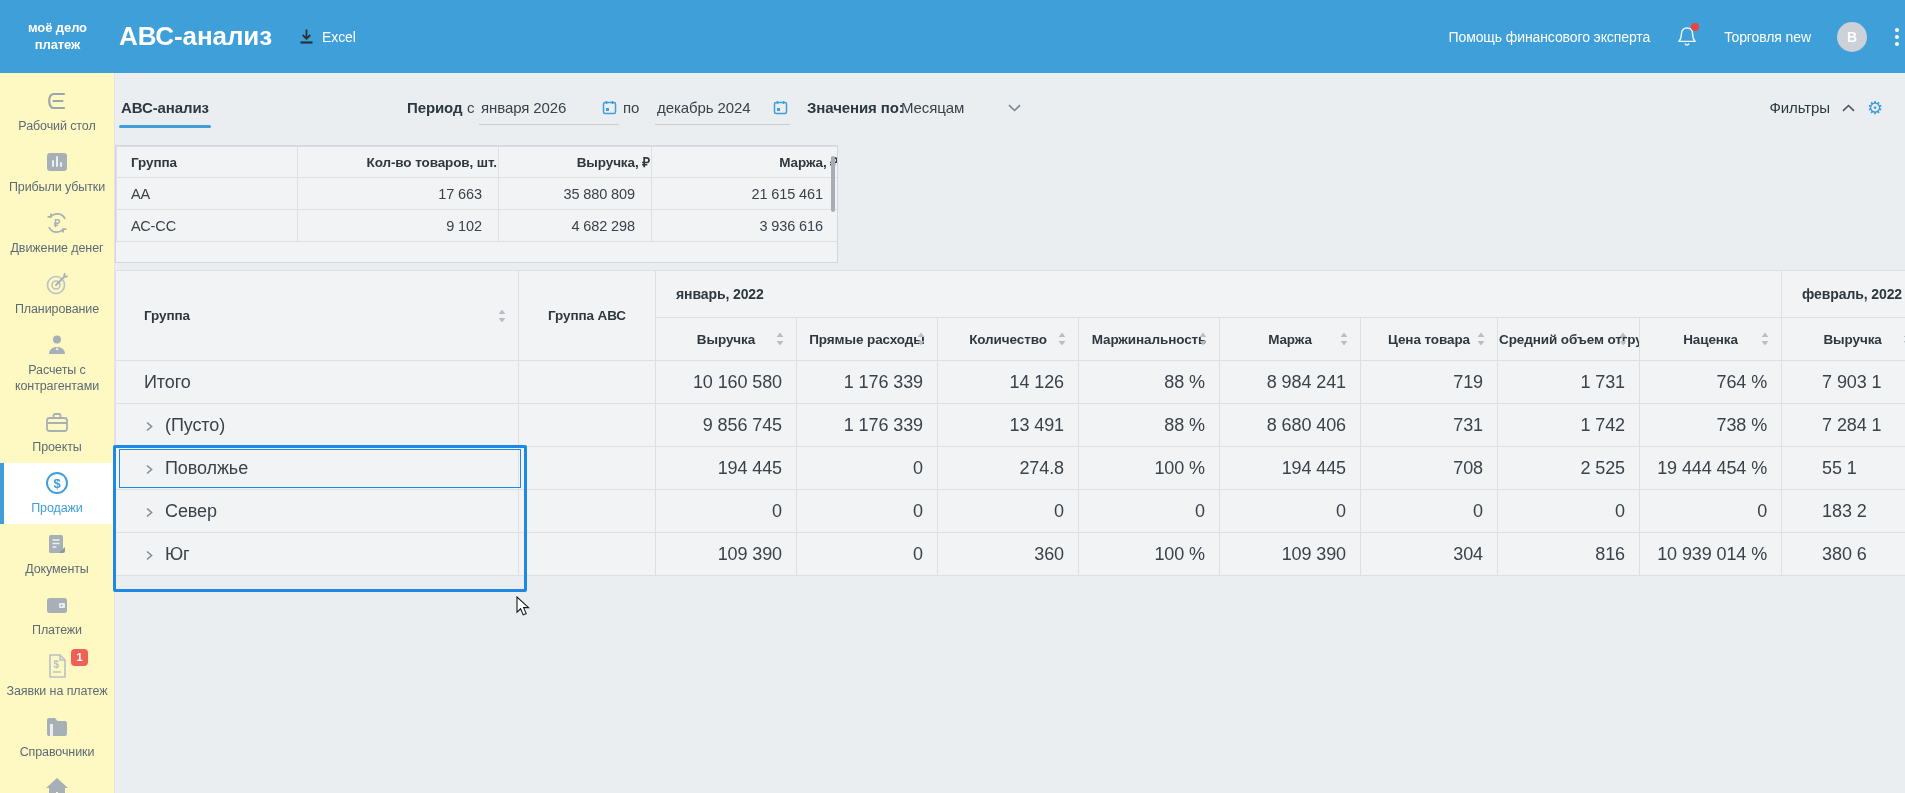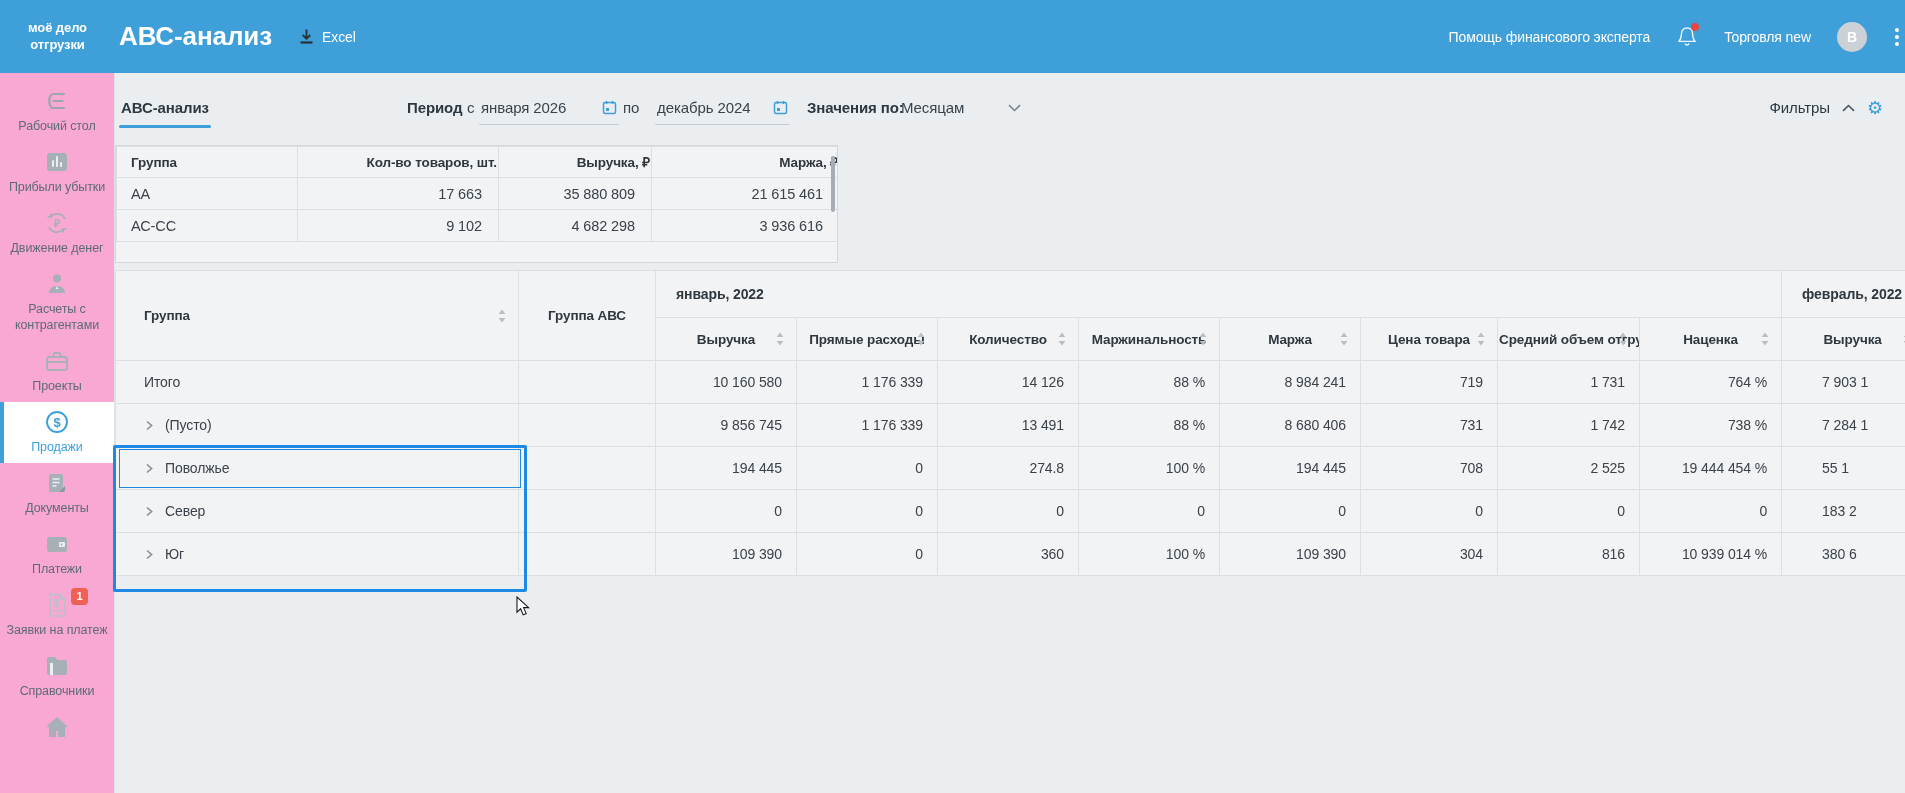--- a/index.html
+++ b/index.html
@@ -19,21 +19,21 @@
   .help-link { font-size:14px; cursor:pointer; }
   .bell { position:relative; width:22px; height:24px; }
   .bell-dot { position:absolute; right:-1px; top:-2px; width:8px; height:8px; border-radius:50%; background:#E8453C; }
   .workspace { font-size:14px; }
   .avatar { width:30px; height:30px; border-radius:50%; background:#CBD1D6; color:#fff;
     display:flex; align-items:center; justify-content:center; font-size:14px; font-weight:700; }
   .kebab { display:flex; flex-direction:column; gap:3px; padding:4px 2px; cursor:pointer; }
   .kebab span { width:4px; height:4px; border-radius:50%; background:#fff; }
   
   .sidebar { position:absolute; left:0; top:73px; width:115px; bottom:0;
-    background:#f9a8d4; border-right:1px solid #E0E4E7; z-index:20; padding-top:8px; }
+    background:#fef9c3; border-right:1px solid #E0E4E7; z-index:20; padding-top:8px; }
   .side-item { position:relative; padding:7px 4px 8px; text-align:center;
     color:#5D6B75; font-size:12.5px; line-height:1.28; cursor:pointer; }
   .side-item .icon-box { height:26px; display:flex; align-items:center; justify-content:center; margin-bottom:4px; position:relative; }
   .side-item.active { background:#FFFFFF; box-shadow:inset 4px 0 0 #3E9FD9; color:#3E9FD9; }
   .badge { position:absolute; top:-4px; right:22px; min-width:17px; height:17px; border-radius:4px;
     background:#EF6155; color:#fff; font-size:11px; font-weight:700; line-height:17px; padding:0 4px; }
   
   .main { position:absolute; left:115px; top:73px; right:0; bottom:0; }
   .toolbar { position:absolute; left:0; top:0; width:100%; height:70px; }
   .toolbar > * { position:absolute; top:14px; height:41px; display:flex; align-items:center; }
@@ -65,42 +65,42 @@
   .grid { width:1808px; background:#F2F3F5; }
   .grid th, .grid td { border:1px solid #DCDFE3; }
   .grid th { font-size:13.5px; font-weight:700; color:#2F383E; position:relative;
     white-space:nowrap; overflow:hidden; }
   .grid thead tr.r1 th { height:47px; }
   .grid thead tr.r2 th { height:43px; text-align:center; }
   th.h-group { text-align:left; padding-left:28px; }
   th.h-abc { text-align:center; }
   th.h-month { text-align:left; padding-left:20px; font-size:14px; }
   .sort { position:absolute; right:12px; top:50%; transform:translateY(-50%); cursor:pointer; }
-  .grid td { height:43px; font-size:14px; color:#3A424A; }
+  .grid td { height:43px; font-size:18px; color:#3A424A; }
   td.c-group { text-align:left; padding-left:28px; white-space:nowrap; }
   td.c-group .chev { display:inline-block; margin-right:11px; cursor:pointer; vertical-align:-1px; }
   td.num { text-align:right; padding-right:14px; white-space:nowrap; }
   td.feb { text-align:left; padding-left:40px; white-space:nowrap; }
   .v-green { color:#3CB97F; }
   .v-blue  { color:#4D9BDE; }
   
   .sel-box { position:absolute; left:113px; top:445px; width:414px; height:147px;
     border:3px solid #1E88E5; border-radius:2px; z-index:40; pointer-events:none; }
   .sel-inner { position:absolute; left:119px; top:449px; width:402px; height:39px;
     border:1px solid #1E88E5; z-index:40; pointer-events:none; }
   .mouse-cursor { position:absolute; left:516px; top:596px; z-index:50; pointer-events:none; }
   svg { display:block; }
 </style>
 </head>
 <body>
 
 <header class="topbar">
   <div class="logo">
     <div>моё дело</div>
-    <div>отгрузки</div>
+    <div>платеж</div>
   </div>
   <div class="page-title">АВС-анализ</div>
   <div class="excel-btn">
     <span>
       <svg width="17" height="17" viewBox="0 0 17 17">
           <path d="M8.5 1.5v9M4.7 7l3.8 3.8L12.3 7" stroke="#263238" stroke-width="1.8" fill="none"></path>
           <path d="M2.5 14.5h12" stroke="#263238" stroke-width="2.2"></path>
         </svg>
     </span>
     <span>Excel</span>
@@ -140,20 +140,29 @@
     </div><span>Прибыли убытки</span>
   </div>
   <div class="side-item">
     <div class="icon-box">
       <svg width="26" height="26" viewBox="0 0 26 26">
           <path d="M21 9a8.5 8.5 0 0 0-14-2.5M5 17a8.5 8.5 0 0 0 14 2.5" stroke="#A7B0B7" stroke-width="1.8" fill="none"></path>
           <path d="M7 3.5v3.4h-3.4M19 22.5v-3.4h3.4" stroke="#A7B0B7" stroke-width="1.8" fill="none"></path>
           <text x="10" y="17" font-size="11" font-weight="bold" fill="#A7B0B7">₽</text>
         </svg>
     </div><span>Движение денег</span>
+  </div>
+  <div class="side-item">
+    <div class="icon-box">
+      <svg width="26" height="26" viewBox="0 0 26 26">
+          <circle cx="12" cy="14" r="8.5" stroke="#B9C1C7" stroke-width="1.6" fill="none"></circle>
+          <circle cx="12" cy="14" r="4" stroke="#B9C1C7" stroke-width="1.6" fill="none"></circle>
+          <path d="M12 14L20 6M20 6l.6-3M20 6l3-.6" stroke="#A7B0B7" stroke-width="1.8" fill="none" stroke-linecap="round"></path>
+        </svg>
+    </div><span>Планирование</span>
   </div>
   <div class="side-item">
     <div class="icon-box">
       <svg width="24" height="24" viewBox="0 0 24 24">
           <circle cx="12" cy="6.5" r="4" fill="#A7B0B7"></circle>
           <path d="M4 21c0-4.4 3.6-7 8-7s8 2.6 8 7z" fill="#A7B0B7"></path>
           <path d="M12 14l-1.5 3h3z" fill="#ECEFF2"></path>
         </svg>
     </div><span>Расчеты с контрагентами</span>
   </div>

